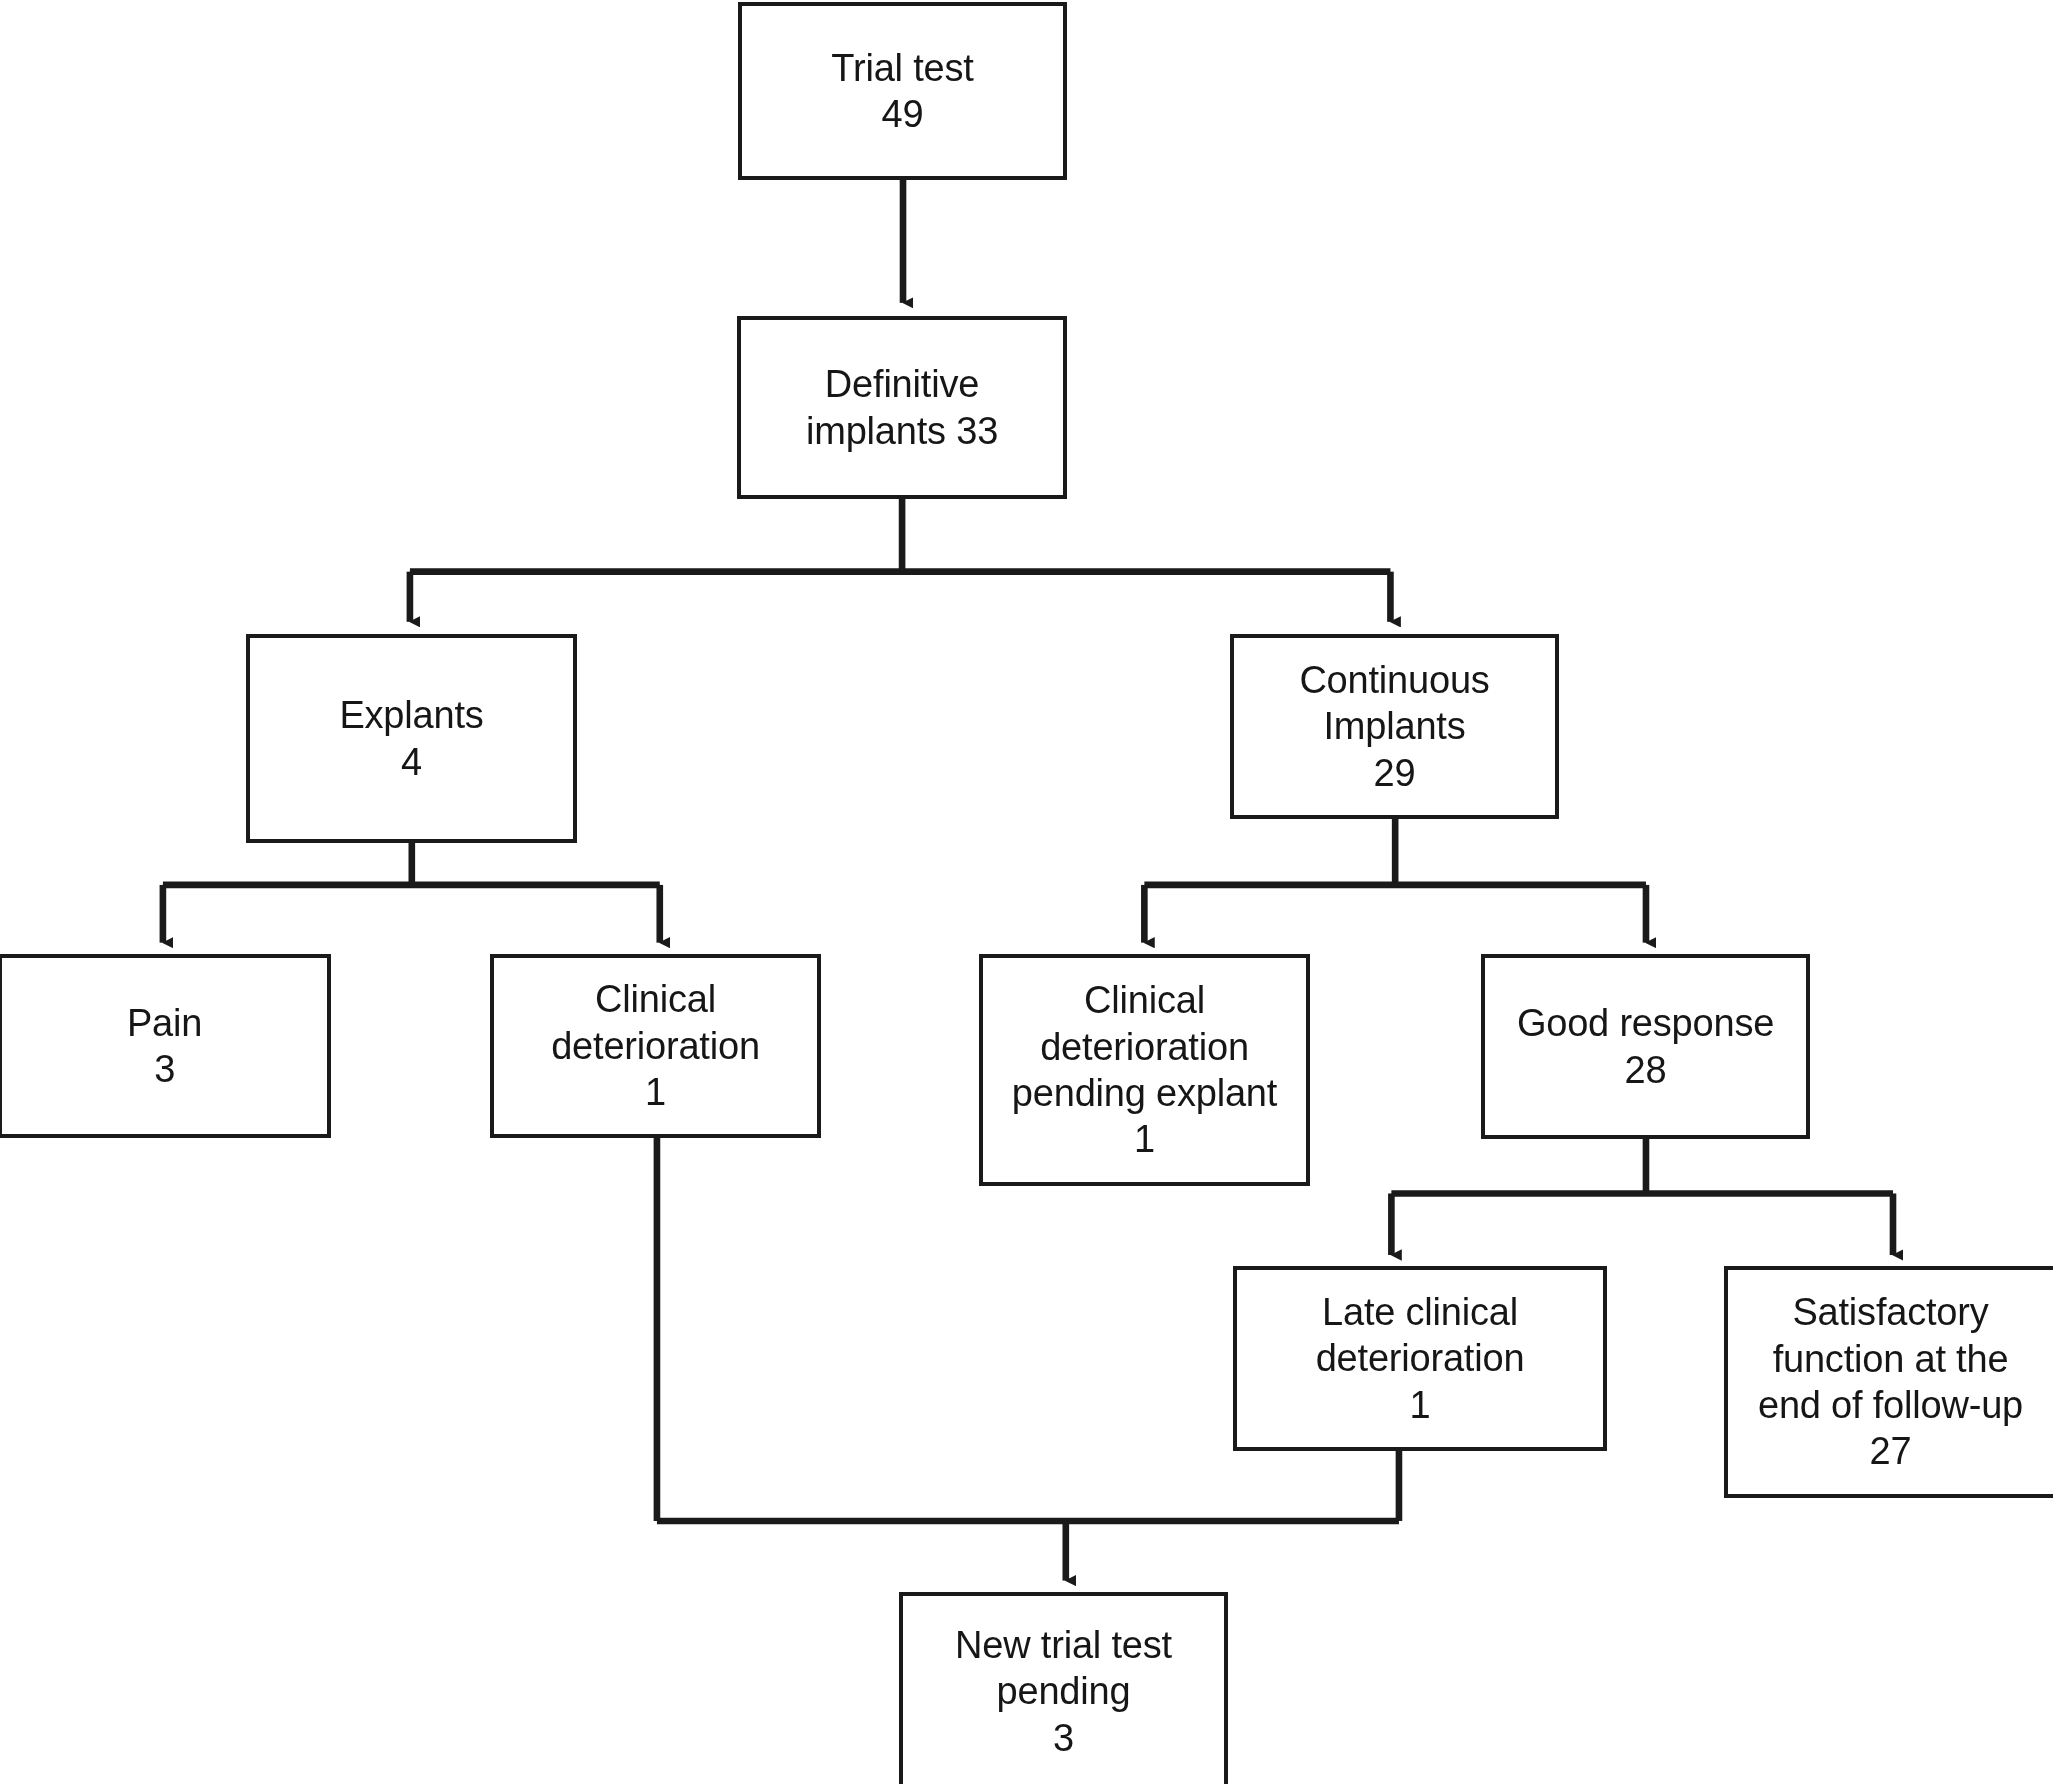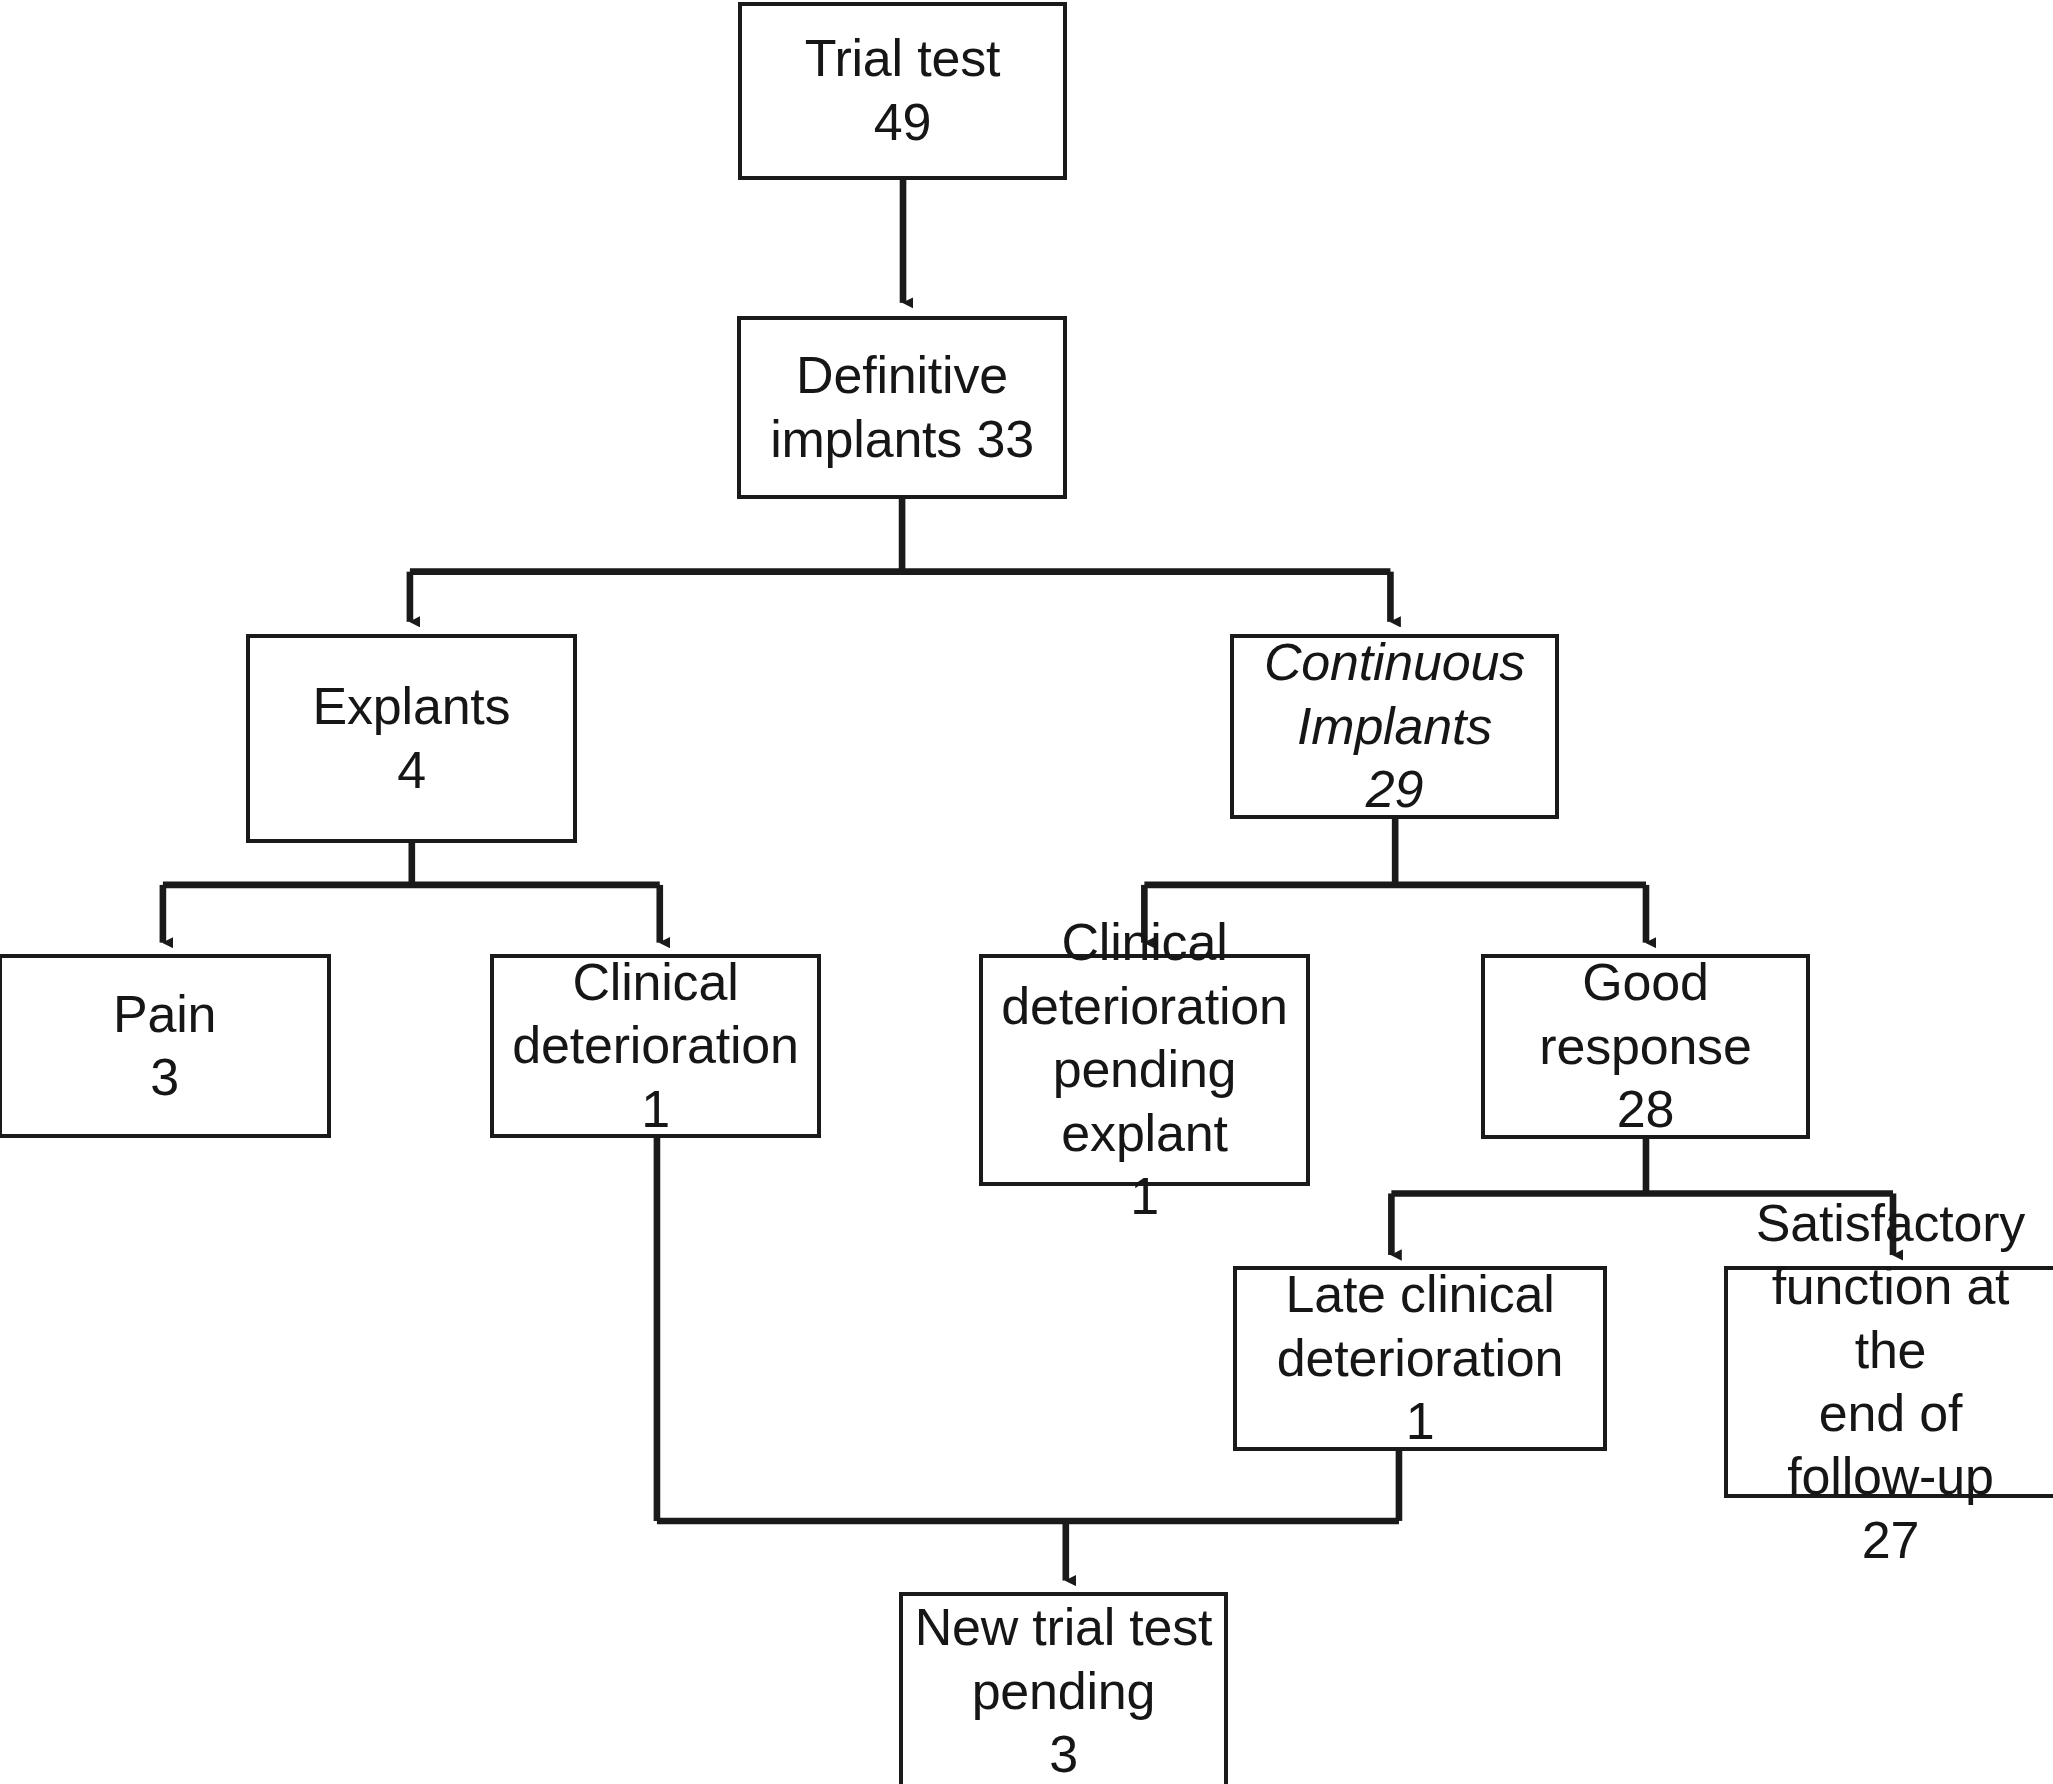--- a/index.html
+++ b/index.html
@@ -27,34 +27,34 @@
   .node {
     position: absolute;
     box-sizing: border-box;
     border: 4.7px solid #1a1a1a;
     background: #ffffff;
     display: flex;
     align-items: center;
     justify-content: center;
     text-align: center;
     color: #161616;
-    font-size: 52px;
+    font-size: 38px;
     line-height: 1.22;
     letter-spacing: -0.2px;
   }
   .node .label {
     display: block;
     padding: 0 9.5px;
     white-space: pre-line;
   }
   
   #n-trial-test            { left:738px;  top:1.9px;    width:329px; height:178px; }
   #n-definitive-implants   { left:737px;  top:316px;  width:330px; height:183px; }
   #n-explants              { left:246px;  top:634px;  width:331px; height:209px; }
-  #n-continuous-implants   { left:1230px; top:634px;  width:329px; height:185px;font-style:italic; }
+  #n-continuous-implants   { left:1230px; top:634px;  width:329px; height:185px; }
   #n-pain                  { left:-1.9px;   top:954px; width:333px; height:184px; }
   #n-clinical-deterioration{ left:490px;  top:954px; width:331px; height:184px; }
   #n-cd-pending-explant    { left:979px; top:954px; width:331px; height:232px; }
   #n-good-response         { left:1481px; top:954px; width:329px; height:185px; }
   #n-late-clinical-det     { left:1233px; top:1266px; width:374px; height:185px; }
   #n-satisfactory-function { left:1724px; top:1266px; width:333px; height:232px; }
   #n-new-trial-test        { left:899px;  top:1592px; width:329px; height:199px; }
 </style>
 </head>
 <body>

